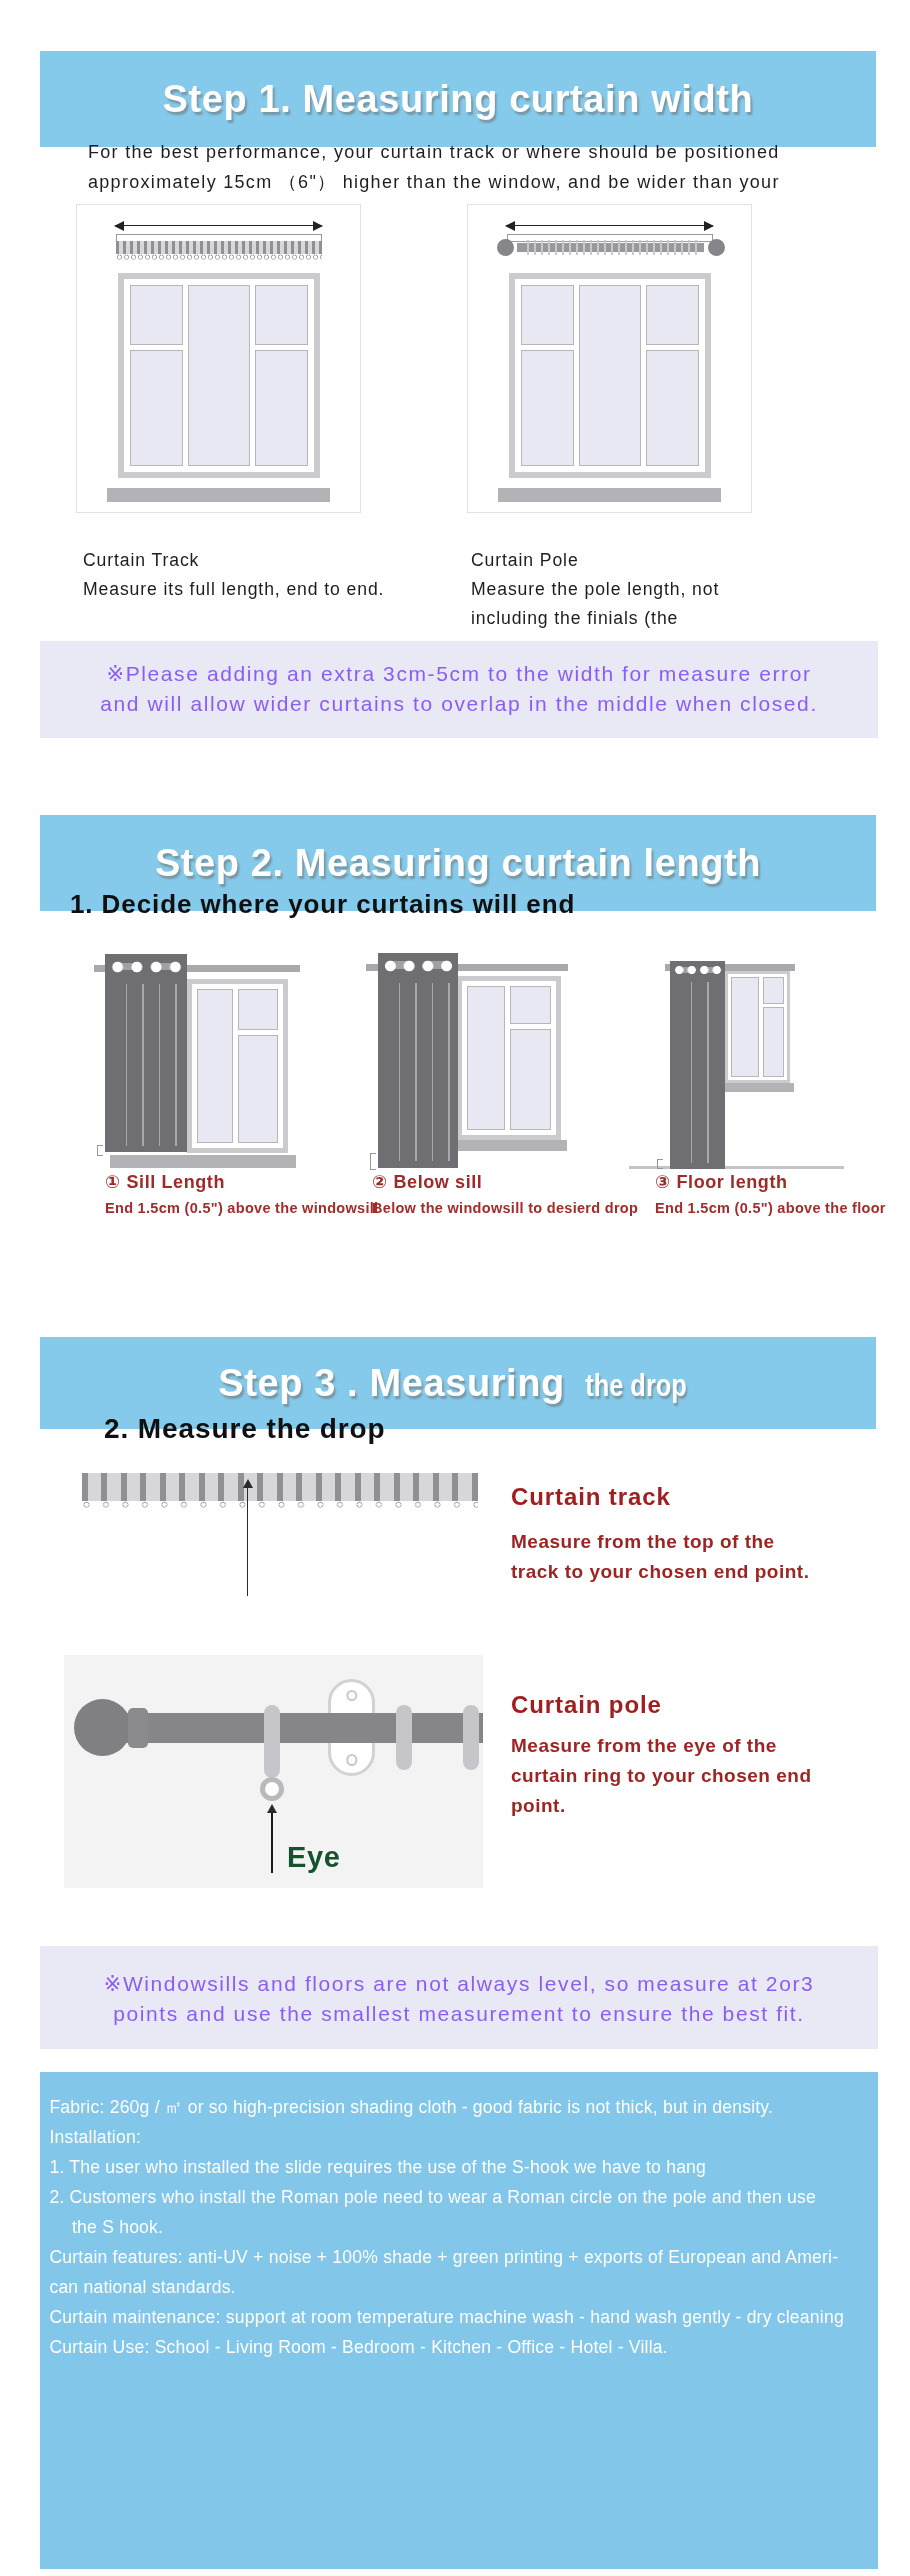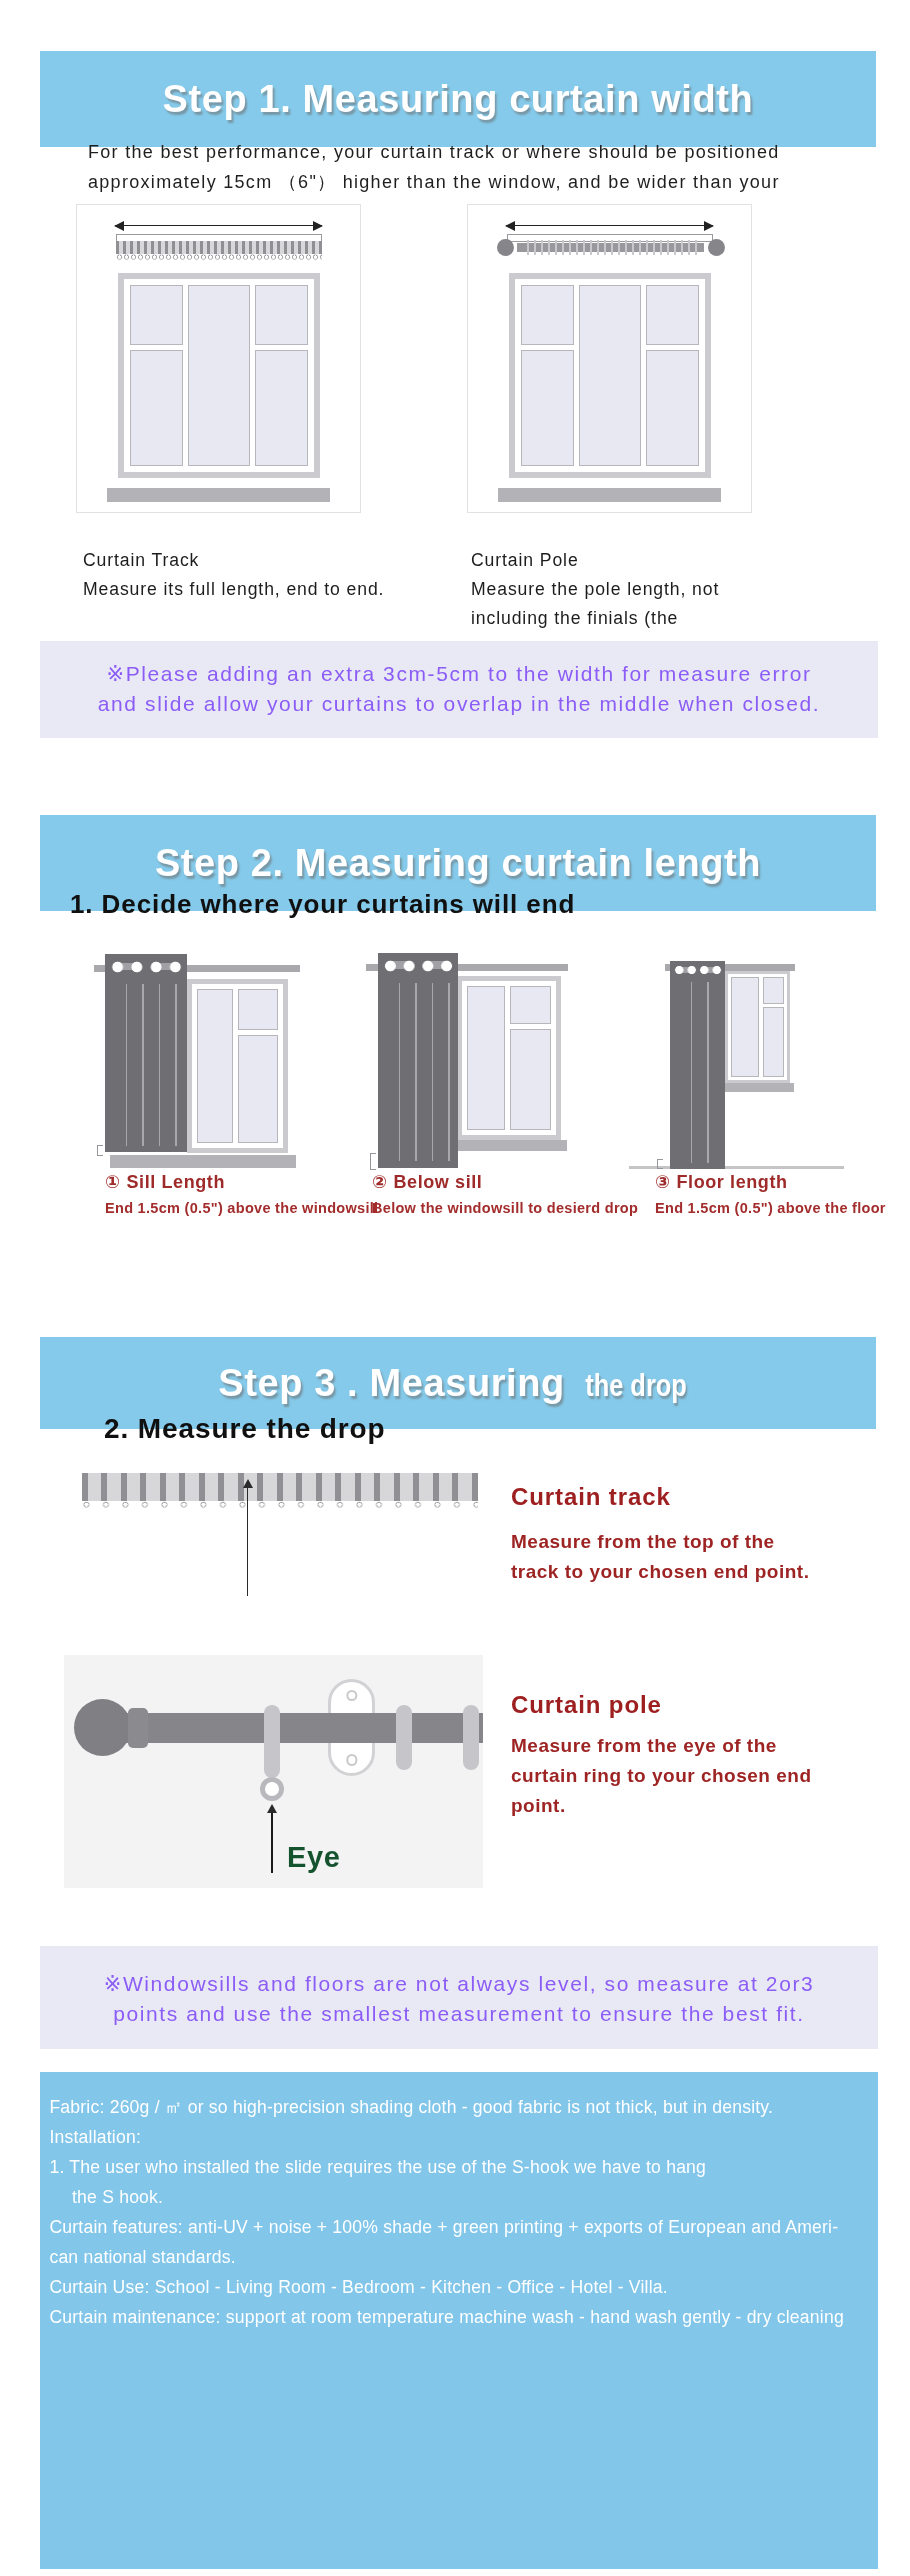--- a/index.html
+++ b/index.html
@@ -187,21 +187,21 @@
     <div>Measure its full length, end to end.</div>
   </div>
   <div class="diagram-caption" id="caption-pole">
     <div>Curtain Pole</div>
     <div>Measure the pole length, not</div>
     <div>including the finials (the</div>
   </div>
 
   <div class="noteband" id="note1">
     <div>※Please adding an extra 3cm-5cm to the width for measure error</div>
-    <div>and slide allow your curtains to overlap in the middle when closed.</div>
+    <div>and will allow wider curtains to overlap in the middle when closed.</div>
   </div>
 
   <div class="banner" id="banner2">
     <span class="btxt">Step 2. Measuring curtain length</span>
   </div>
 
   <div class="heading" id="heading-step2">1. Decide where your curtains will end</div>
 
   <div class="hang" id="hang1">
     <div class="h-rod" style="left:47px;top:25px;width:206px;"></div>
@@ -317,21 +317,22 @@
 
   <div class="noteband" id="note2">
     <div>※Windowsills and floors are not always level, so measure at 2or3</div>
     <div>points and use the smallest measurement to ensure the best fit.</div>
   </div>
 
   <div class="details">
     <div class="dline">Fabric: 260g / ㎡ or so high-precision shading cloth - good fabric is not thick, but in density.</div>
     <div class="dline">Installation:</div>
     <div class="dline">1. The user who installed the slide requires the use of the S-hook we have to hang</div>
+    <div class="dline">2. Customers who install the Roman pole need to wear a Roman circle on the pole and then use</div>
     <div class="dline indent">the S hook.</div>
     <div class="dline">Curtain features: anti-UV + noise + 100% shade + green printing + exports of European and Ameri-</div>
     <div class="dline">can national standards.</div>
+    <div class="dline">Curtain maintenance: support at room temperature machine wash - hand wash gently - dry cleaning</div>
     <div class="dline">Curtain Use: School - Living Room - Bedroom - Kitchen - Office - Hotel - Villa.</div>
-    <div class="dline">Curtain maintenance: support at room temperature machine wash - hand wash gently - dry cleaning</div>
   </div>
 
 </div>
 
 
 </body></html>

